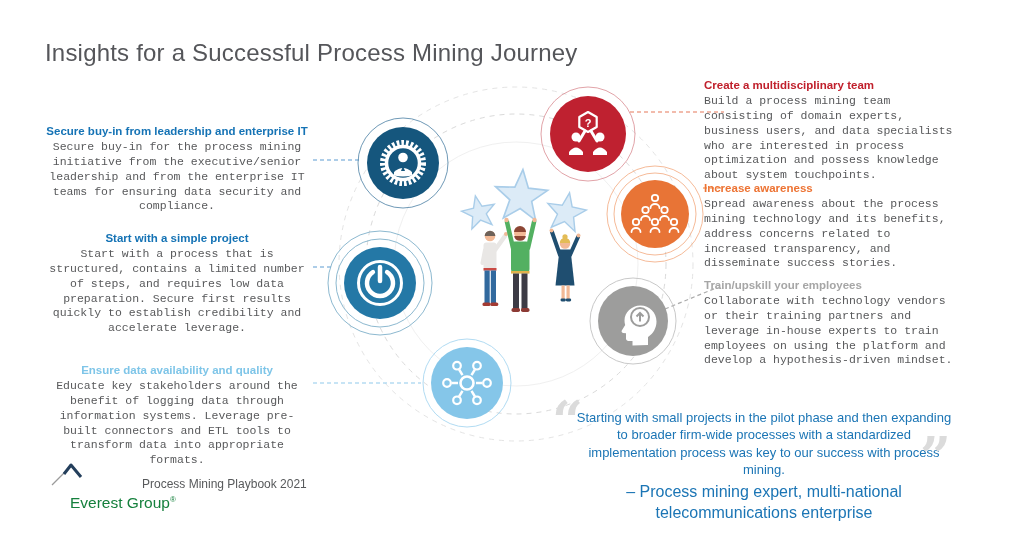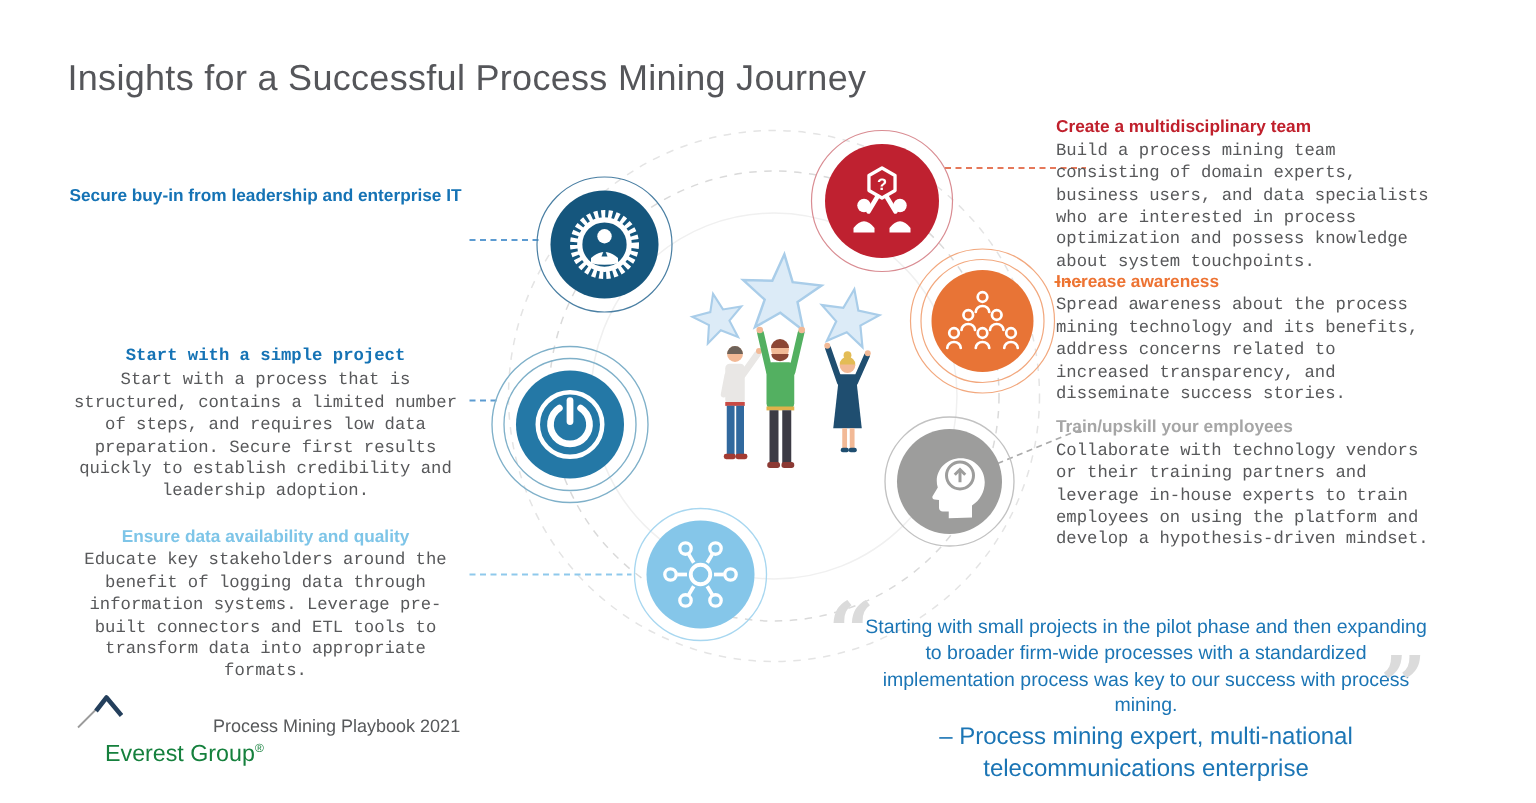--- a/index.html
+++ b/index.html
@@ -181,27 +181,28 @@
         <rect x="560.5" y="298.5" width="5.4" height="3" rx="1.4" fill="#1F4E70"></rect>
         <rect x="565.8" y="298.5" width="5.4" height="3" rx="1.4" fill="#1F4E70"></rect>
       </g>
     </g>
   </svg>
 
   <div class="title">Insights for a Successful Process Mining Journey</div>
 
   <div class="tblock left l1">
     <h3 style="color: rgb(21, 115, 181);">Secure buy-in from leadership and enterprise IT</h3>
+    <p>Secure buy-in for the process mining initiative from the executive/senior leadership and from the enterprise IT teams for ensuring data security and compliance.</p>
   </div>
   <div class="tblock left l2">
-    <h3 style="color: rgb(21, 115, 181); font-family: Liberation Mono, monospace;">Start with a simple project</h3>
-    <p>Start with a process that is structured, contains a limited number of steps, and requires low data preparation. Secure first results quickly to establish credibility and leadership adoption.</p>
+    <h3 style="color: rgb(21, 115, 181);">Start with a simple project</h3>
+    <p>Start with a process that is structured, contains a limited number of steps, and requires low data preparation. Secure first results quickly to establish credibility and accelerate leverage.</p>
   </div>
   <div class="tblock left l3">
-    <h3 style="color: rgb(126, 197, 232);">Ensure data availability and quality</h3>
+    <h3 style="color: rgb(126, 197, 232); margin-top: 12px;">Ensure data availability and quality</h3>
     <p>Educate key stakeholders around the benefit of logging data through information systems. Leverage pre-built connectors and ETL tools to transform data into appropriate formats.</p>
   </div>
 
   <div class="tblock right r1">
     <h3 style="color: rgb(192, 32, 44);">Create a multidisciplinary team</h3>
     <p>Build a process mining team consisting of domain experts, business users, and data specialists who are interested in process optimization and possess knowledge about system touchpoints.</p>
   </div>
   <div class="tblock right r2">
     <h3 style="color: rgb(237, 115, 51);">Increase awareness</h3>
     <p>Spread awareness about the process mining technology and its benefits, address concerns related to increased transparency, and disseminate success stories.</p>

